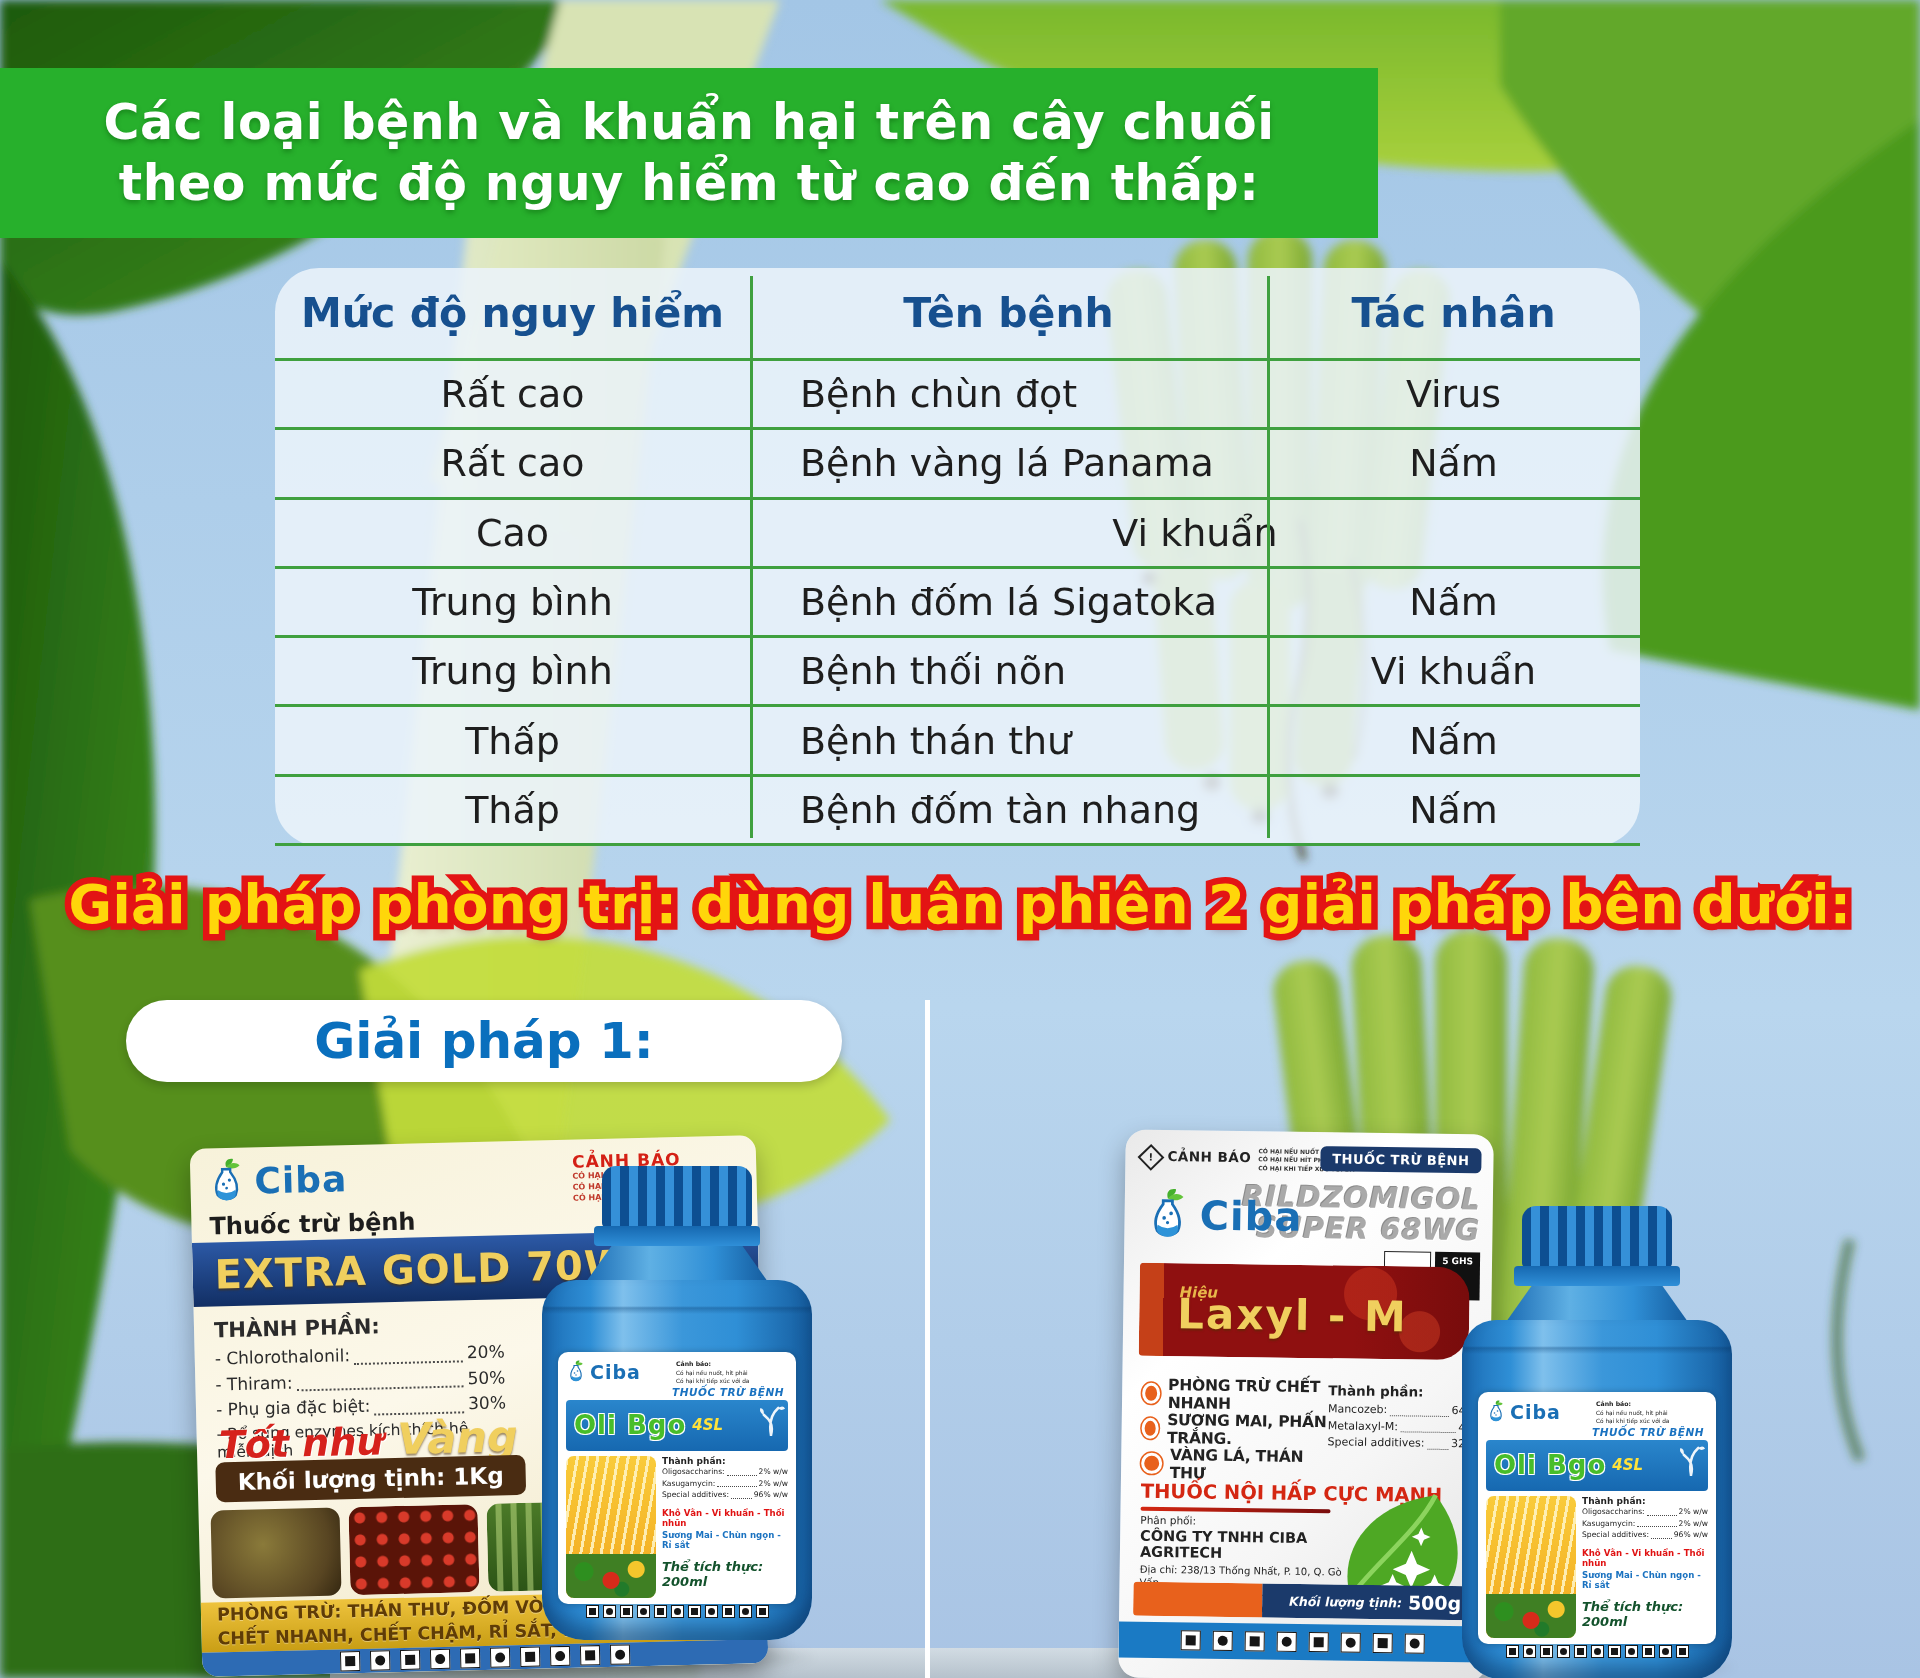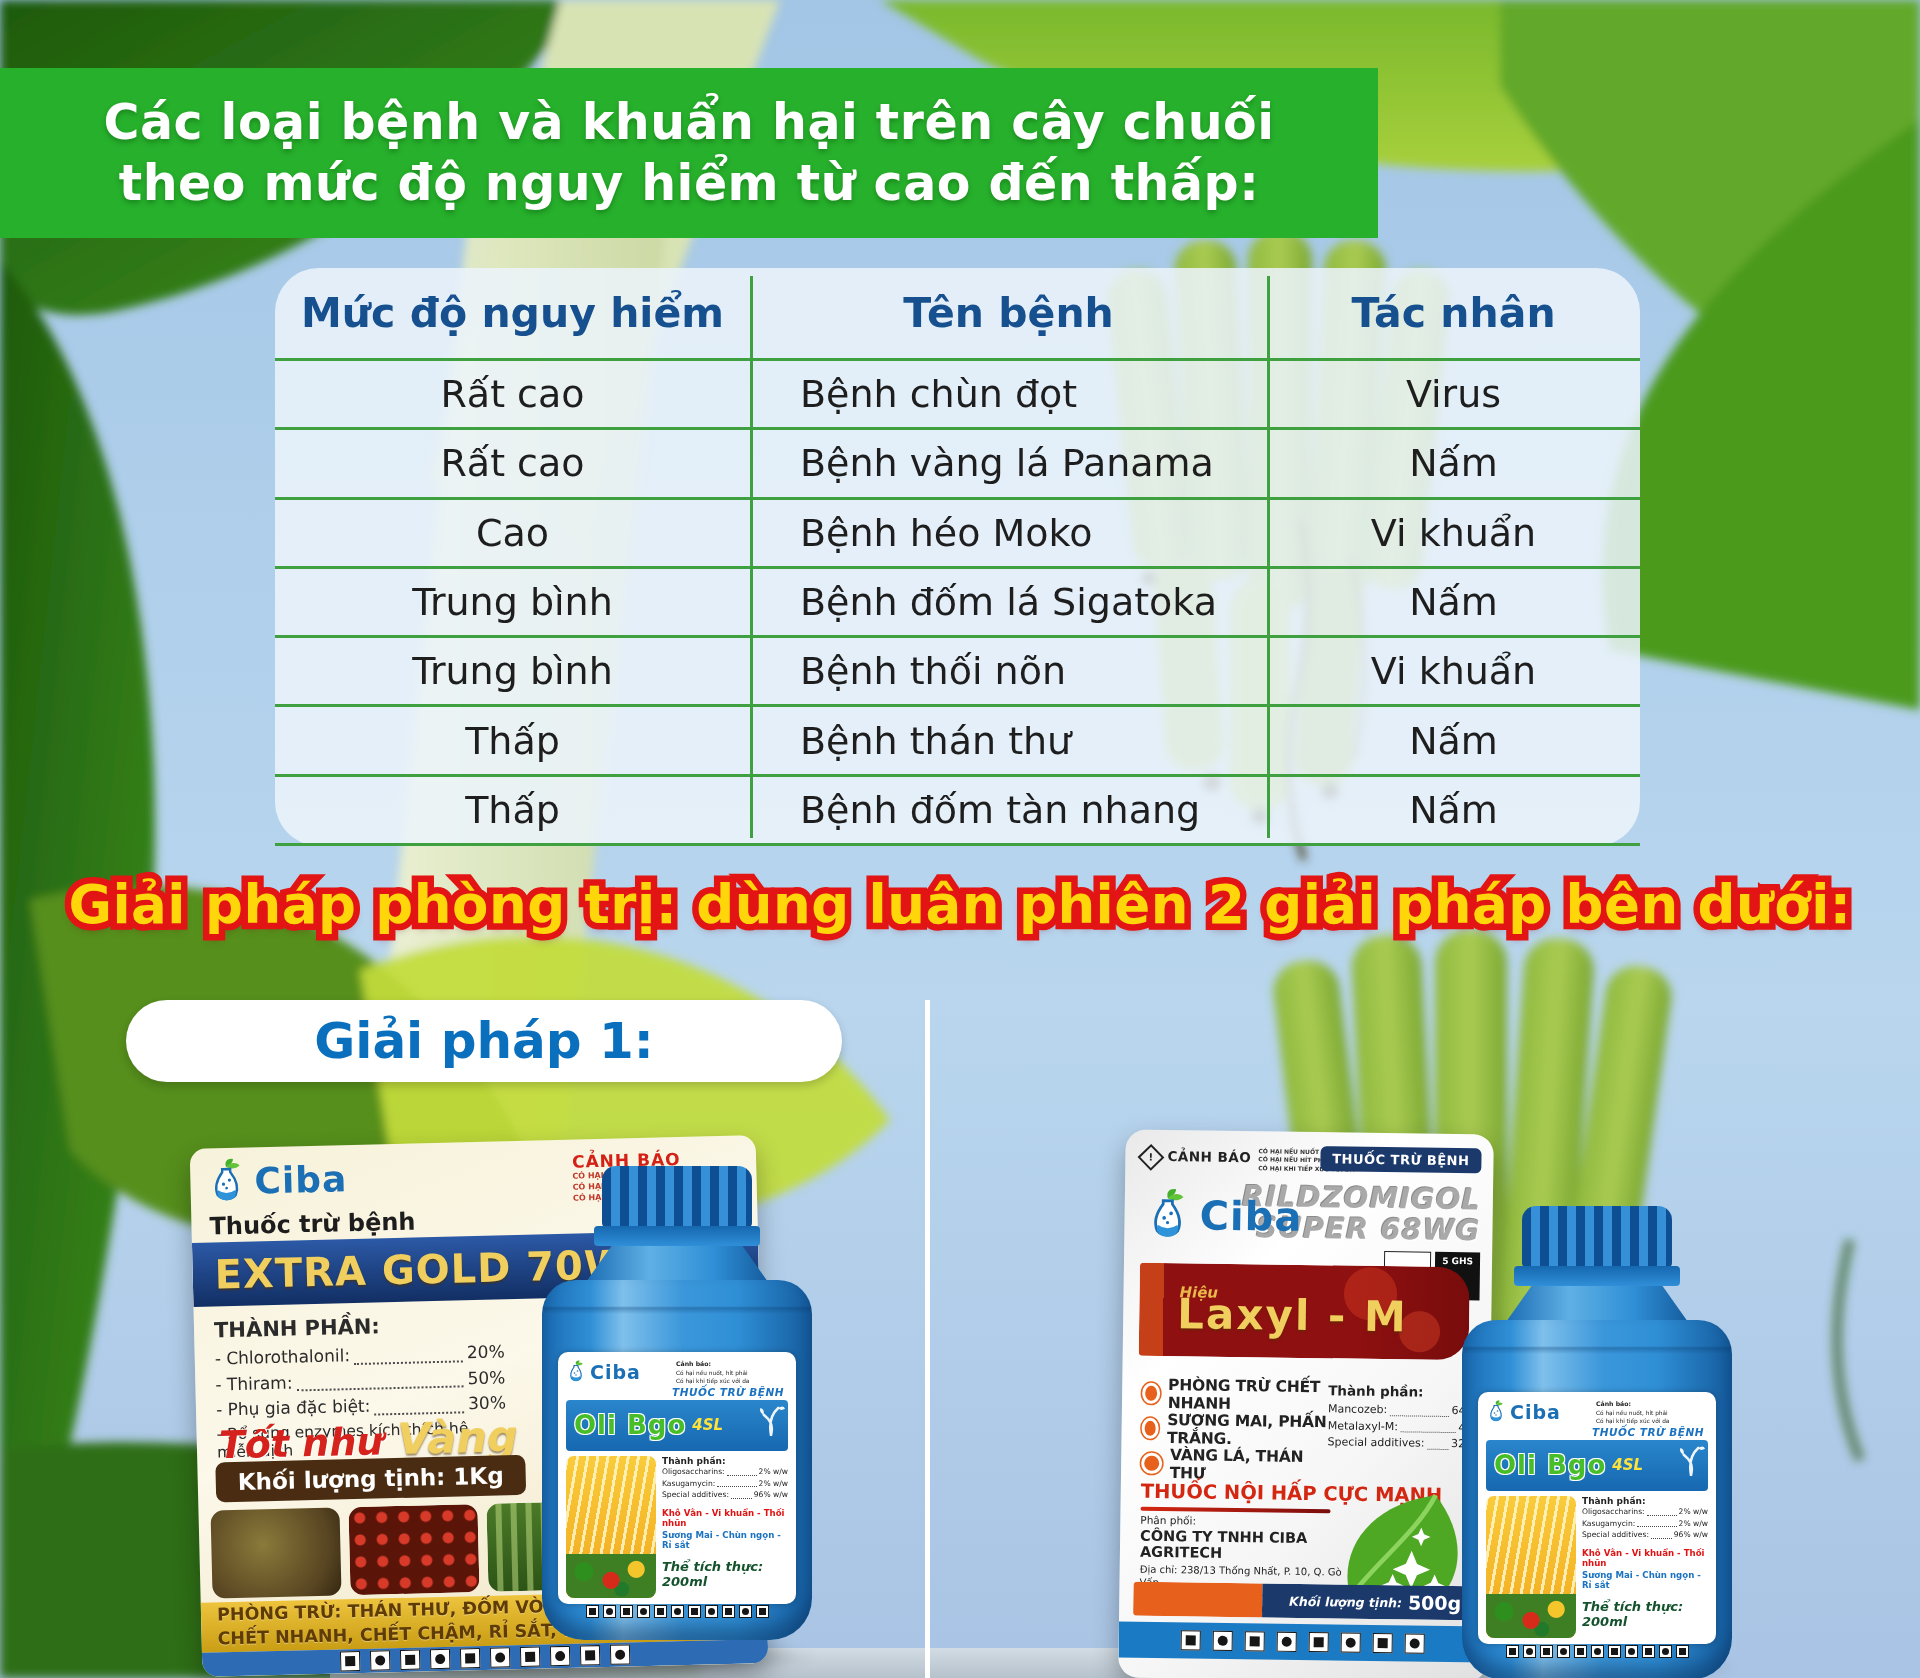--- a/index.html
+++ b/index.html
@@ -332,21 +332,20 @@
       <div class="td c2">Bệnh chùn đọt</div>
       <div class="td c3">Virus</div>
     </div>
     <div class="trow">
       <div class="td c1">Rất cao</div>
       <div class="td c2">Bệnh vàng lá Panama</div>
       <div class="td c3">Nấm</div>
     </div>
     <div class="trow">
       <div class="td c1">Cao</div>
-      <div class="td c2">Bệnh héo Moko</div>
       <div class="td c3">Vi khuẩn</div>
     </div>
     <div class="trow">
       <div class="td c1">Trung bình</div>
       <div class="td c2">Bệnh đốm lá Sigatoka</div>
       <div class="td c3">Nấm</div>
     </div>
     <div class="trow">
       <div class="td c1">Trung bình</div>
       <div class="td c2">Bệnh thối nõn</div>

